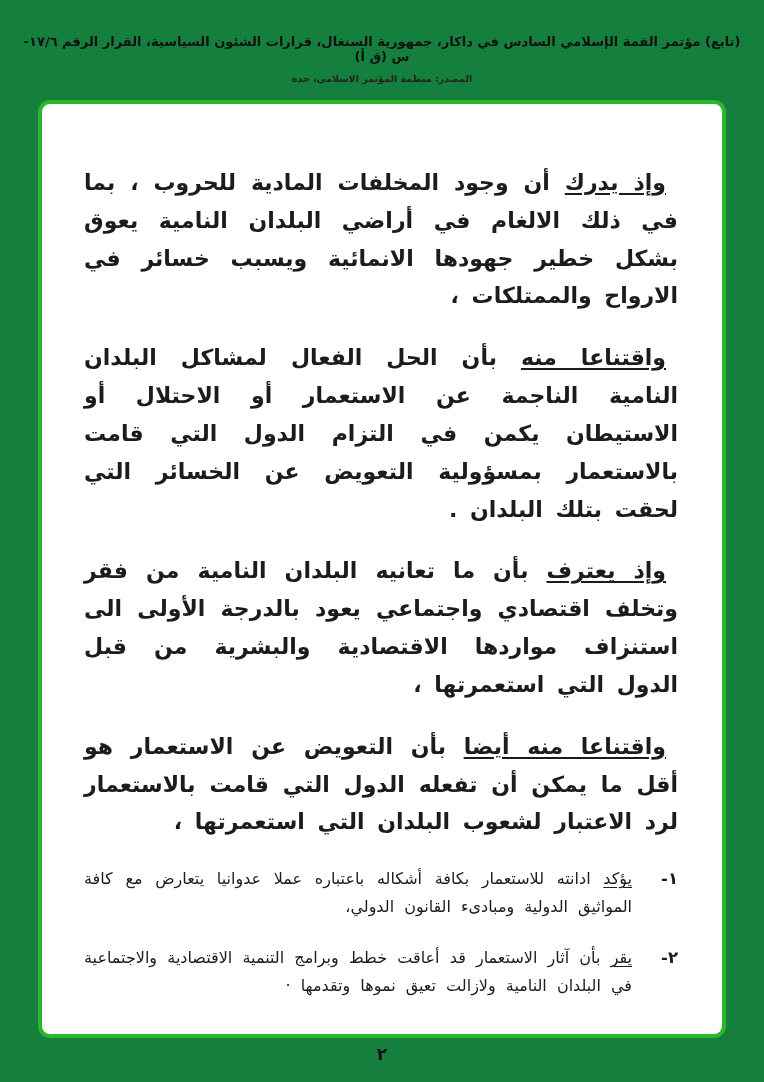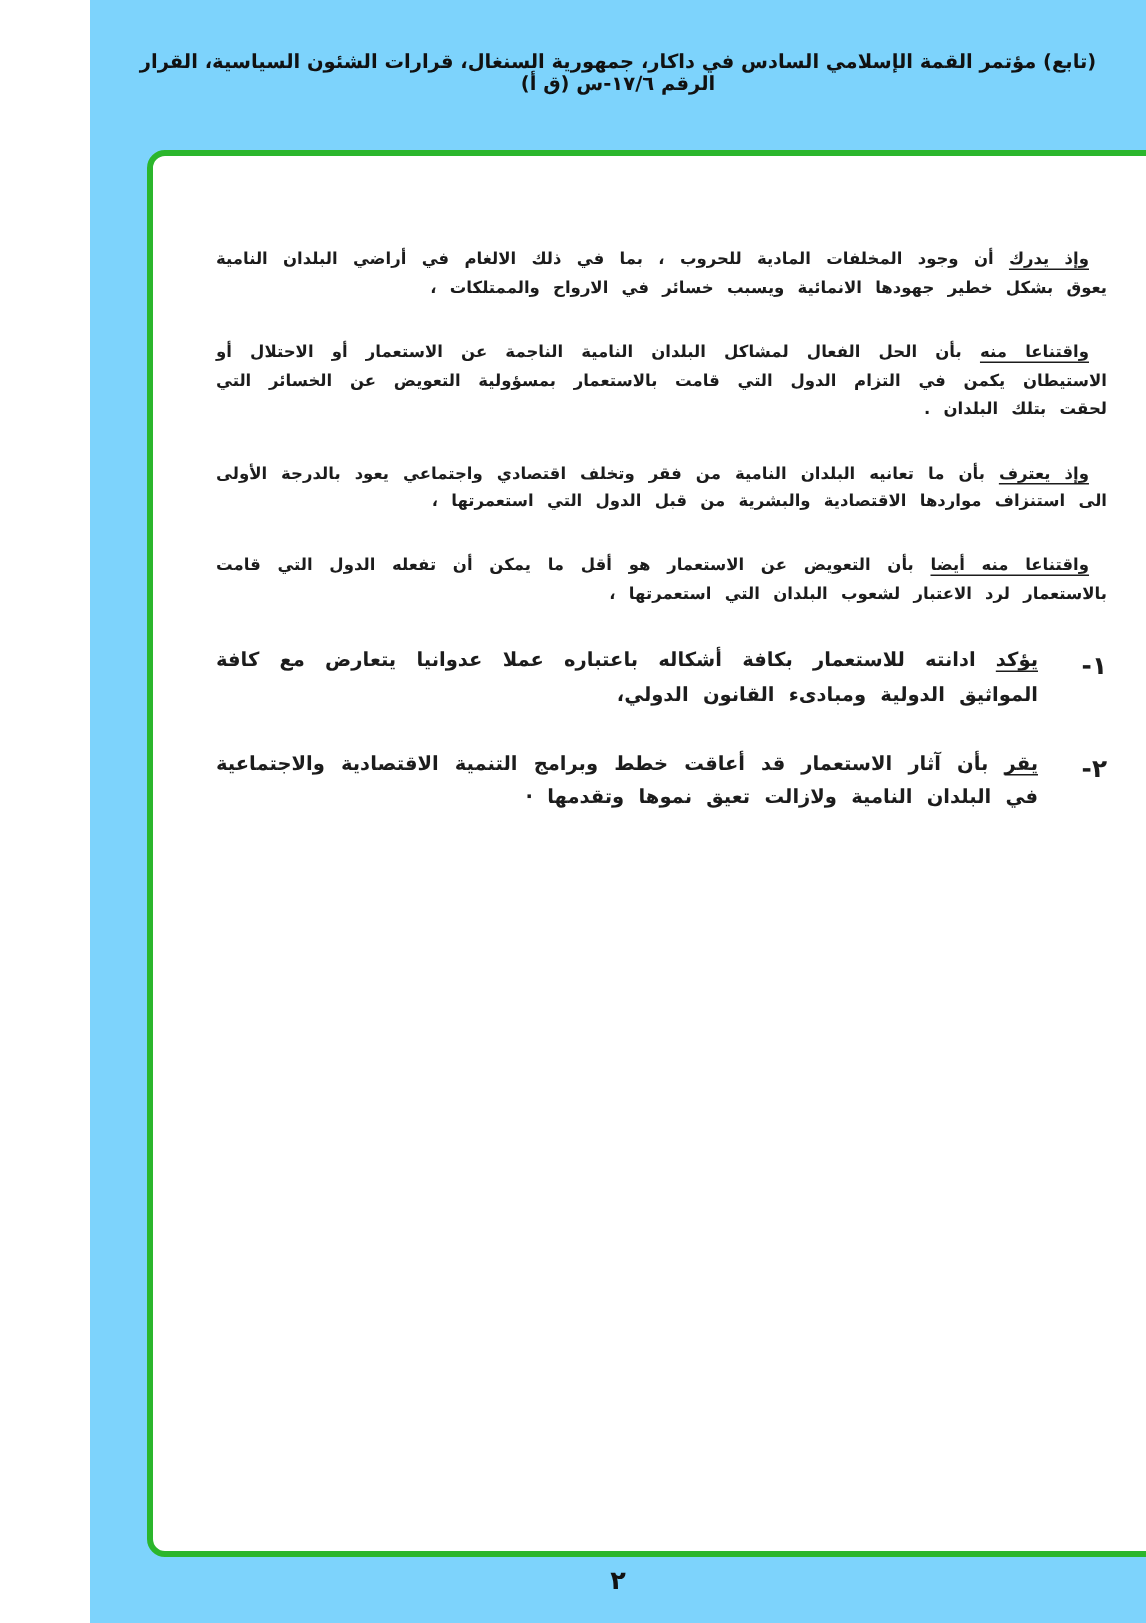--- a/index.html
+++ b/index.html
@@ -2,23 +2,23 @@
 <html lang="ar" dir="rtl"><head>
 <meta charset="utf-8">
 <style>
   html, body {
     margin: 0;
     padding: 0;
     background: #ffffff;
   }
   .page {
     position: relative;
-    width: 704px;
+    width: 764px;
     height: 1082px;
-    background: #7dd3fc;
+    background: #15803d;
     font-family: "DejaVu Sans", sans-serif;
     color: #1c1c1c;
     overflow: hidden;
   }
   .doc-header {
     position: absolute;
     top: 34px;
     left: 20px;
     right: 20px;
     text-align: center;
@@ -48,21 +48,21 @@
     background: #ffffff;
   }
   .frame-content {
     position: absolute;
     top: 60px;
     right: 44px;
     left: 42px;
     direction: rtl;
   }
   .para {
-    font-size: 11px;
+    font-size: 22px;
     font-weight: 700;
     line-height: 1.72;
     text-align: justify;
     text-align-last: right;
     word-spacing: 5px;
     margin: 0 0 24px 0;
     text-indent: 12px;
   }
   .para .lead {
     text-decoration: underline;
@@ -74,22 +74,22 @@
     margin: 0 0 24px 0;
   }
   .numbered .num {
     flex: 0 0 46px;
     font-size: 16.5px;
     font-weight: 700;
     line-height: 1.72;
   }
   .numbered .body {
     flex: 1;
-    font-size: 13px;
-    font-weight: 700;
+    font-size: 16px;
+    font-weight: 400;
     line-height: 1.72;
     text-align: justify;
     text-align-last: right;
     word-spacing: 5px;
   }
   .numbered .lead {
     text-decoration: underline;
     text-underline-offset: 3px;
   }
   .page-number {
@@ -103,20 +103,21 @@
     color: #111;
   }
 </style>
 </head>
 <body>
 
 <div class="page">
 
   <div class="doc-header">
     <div class="line1">(تابع) مؤتمر القمة الإسلامي السادس في داكار، جمهورية السنغال، قرارات الشئون السياسية، القرار الرقم ١٧/٦-س (ق أ)</div>
+    <div class="line2">المصدر: منظمة المؤتمر الاسلامي، جدة</div>
   </div>
 
   <div class="green-frame">
     <div class="frame-content">
 
       <p class="para"><span class="lead">وإذ يدرك</span><span> أن وجود المخلفات المادية للحروب ، بما في ذلك الالغام في أراضي البلدان النامية يعوق بشكل خطير جهودها الانمائية ويسبب خسائر في الارواح والممتلكات ،</span></p>
 
 
       <p class="para"><span class="lead">واقتناعا منه</span><span> بأن الحل الفعال لمشاكل البلدان النامية الناجمة عن الاستعمار أو الاحتلال أو الاستيطان يكمن في التزام الدول التي قامت بالاستعمار بمسؤولية التعويض عن الخسائر التي لحقت بتلك البلدان .</span></p>
 

